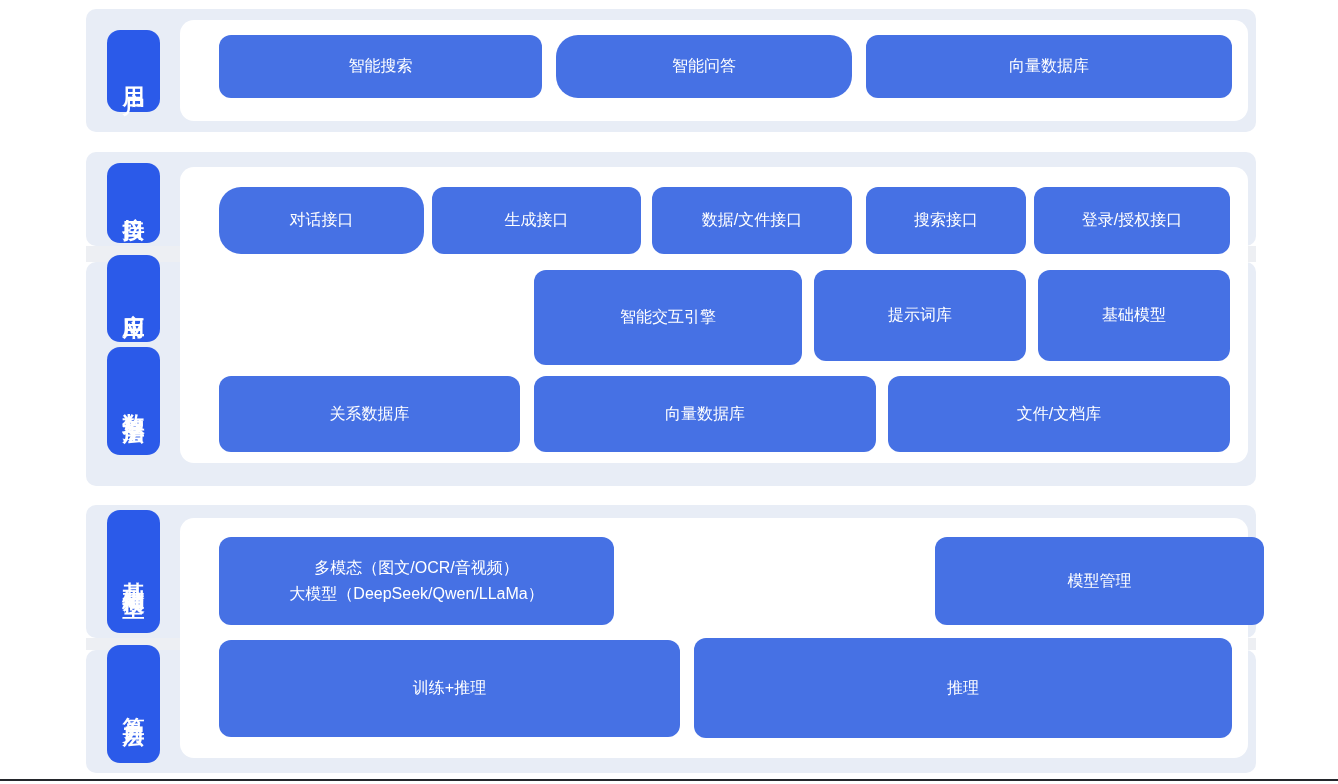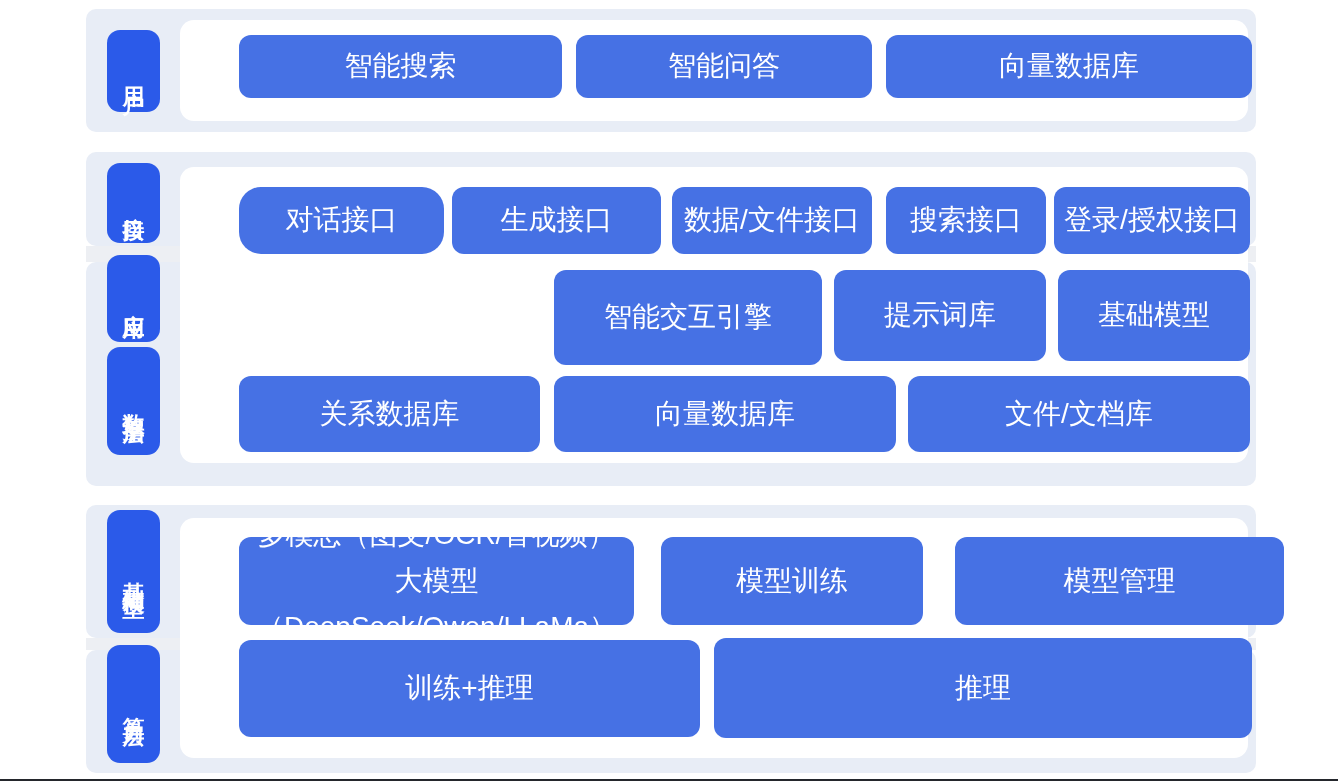--- a/index.html
+++ b/index.html
@@ -29,22 +29,22 @@
   }
   .pill span{
     writing-mode:vertical-rl;text-orientation:upright;
     color:#FFFFFF;font-weight:700;font-size:22px;line-height:1;
     letter-spacing:5px;text-indent:5px;
   }
   .box{
     position:absolute;
     background:#4671E4;border-radius:12px;
     display:flex;align-items:center;justify-content:center;
-    color:#FFFFFF;font-size:28px;line-height:1.65;
-    text-align:center;white-space:pre-line;margin-left:20px;
+    color:#FFFFFF;font-size:16px;line-height:1.65;
+    text-align:center;white-space:pre-line;
   }
   .bottom-line{
     position:absolute;left:0;top:779px;width:1338px;height:2px;
     background:#24272C;
   }
 </style>
 </head>
 <body>
 
 <div id="page">
@@ -74,39 +74,38 @@
       <span>数据层</span>
     </div>
   <div class="pill" style="top:510px;height:123px;">
       <span>基础模型</span>
     </div>
   <div class="pill" style="top:645px;height:118px;">
       <span>算力层</span>
     </div>
 
   <div class="box" style="left:219px;top:35px;width:323px;height:63px;">智能搜索</div>
-  <div class="box" style="left:556px;top:35px;width:296px;height:63px;">智能问答</div>
+  <div class="box" style="left:556px;top:35px;width:296px;height:63px;border-radius:22px;">智能问答</div>
   <div class="box" style="left:866px;top:35px;width:366px;height:63px;">向量数据库</div>
 
   <div class="box" style="left:219px;top:187px;width:205px;height:67px;border-radius:22px;">对话接口</div>
   <div class="box" style="left:432px;top:187px;width:209px;height:67px;">生成接口</div>
   <div class="box" style="left:652px;top:187px;width:200px;height:67px;">数据/文件接口</div>
   <div class="box" style="left:866px;top:187px;width:160px;height:67px;">搜索接口</div>
   <div class="box" style="left:1034px;top:187px;width:196px;height:67px;">登录/授权接口</div>
 
   <div class="box" style="left:534px;top:270px;width:268px;height:95px;">智能交互引擎</div>
   <div class="box" style="left:814px;top:270px;width:212px;height:91px;">提示词库</div>
   <div class="box" style="left:1038px;top:270px;width:192px;height:91px;">基础模型</div>
 
   <div class="box" style="left:219px;top:376px;width:301px;height:76px;">关系数据库</div>
   <div class="box" style="left:534px;top:376px;width:342px;height:76px;">向量数据库</div>
   <div class="box" style="left:888px;top:376px;width:342px;height:76px;">文件/文档库</div>
 
   <div class="box" style="left:219px;top:537px;width:395px;height:88px;">多模态（图文/OCR/音视频）
 大模型（DeepSeek/Qwen/LLaMa）</div>
-  <div class="box" style="left:641px;top:537px;width:262px;height:88px;">模型训练</div>
   <div class="box" style="left:935px;top:537px;width:329px;height:88px;">模型管理</div>
 
   <div class="box" style="left:219px;top:640px;width:461px;height:97px;">训练+推理</div>
   <div class="box" style="left:694px;top:638px;width:538px;height:100px;">推理</div>
 
   <div class="bottom-line"></div>
 </div>
 
 </body></html>

